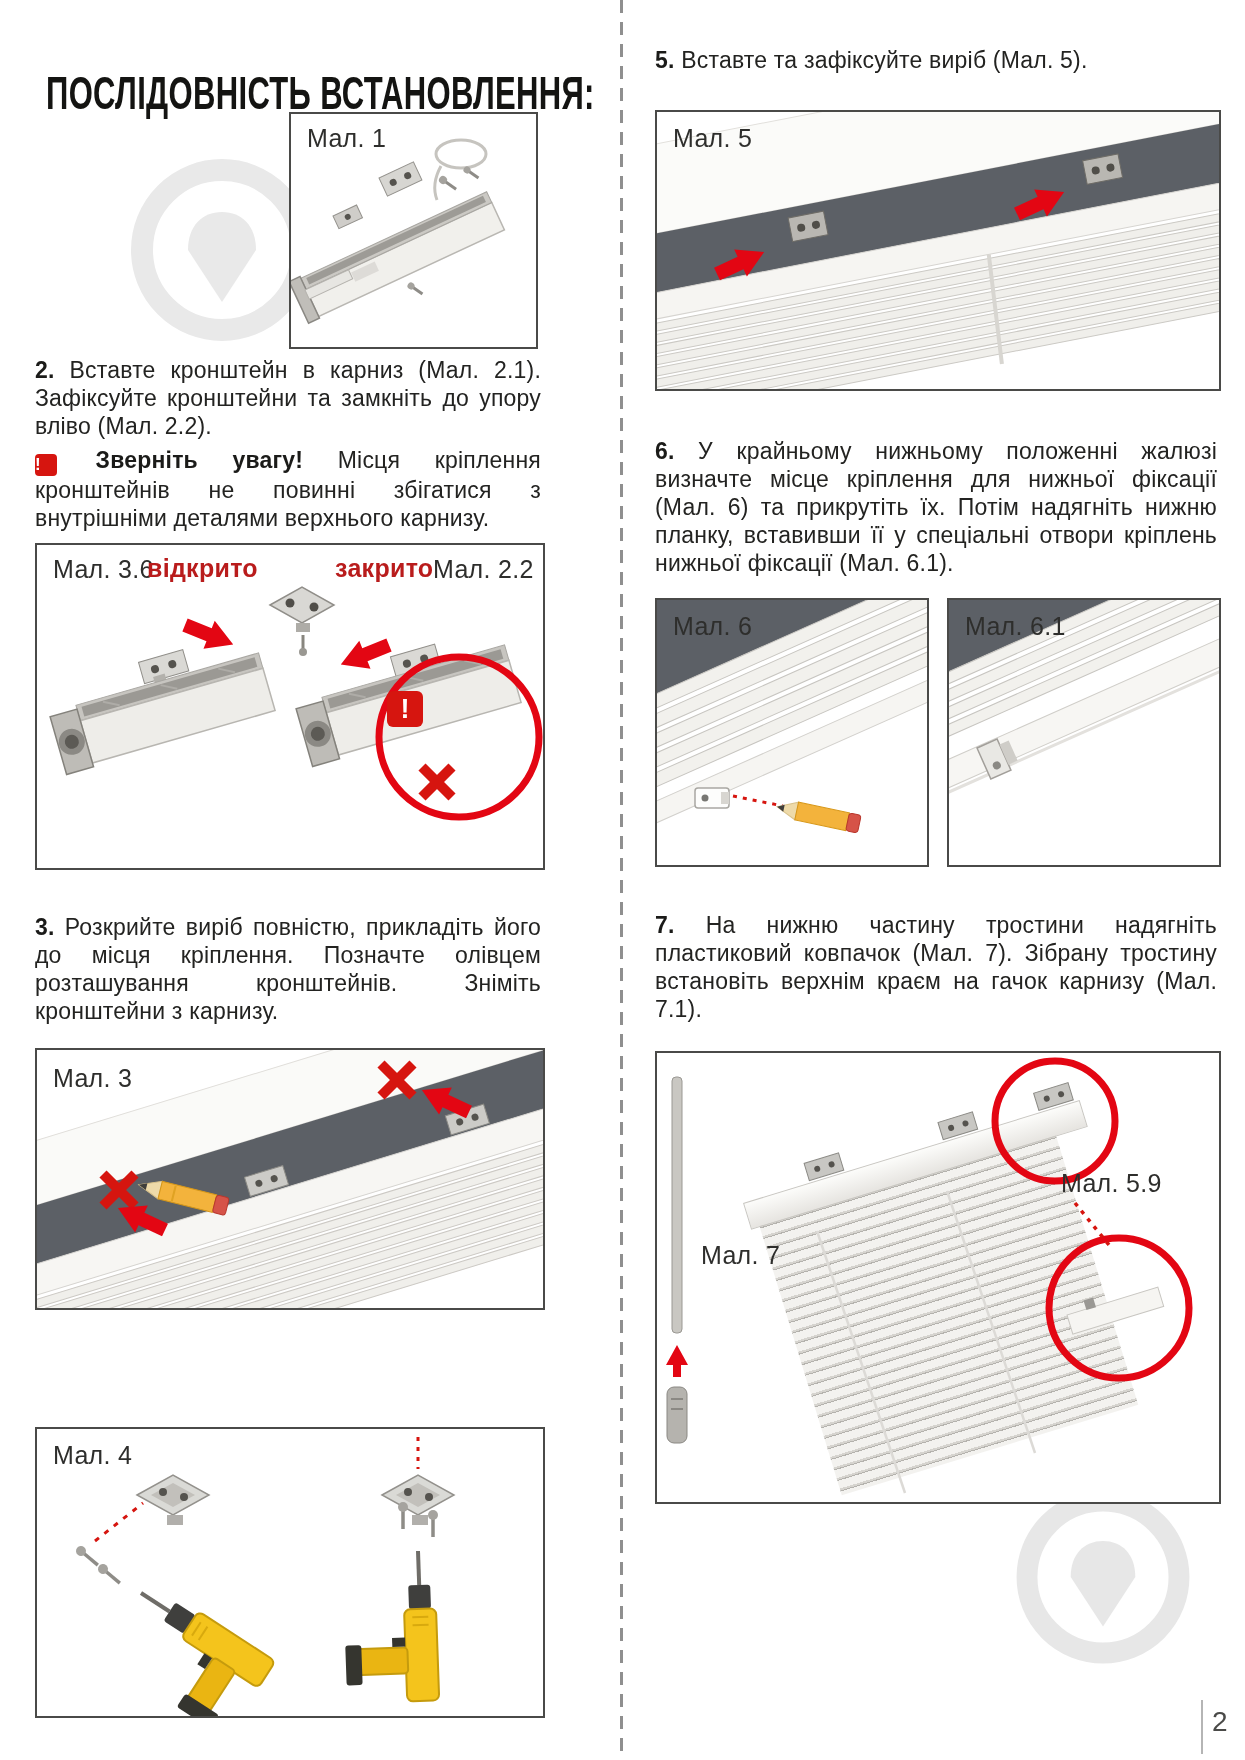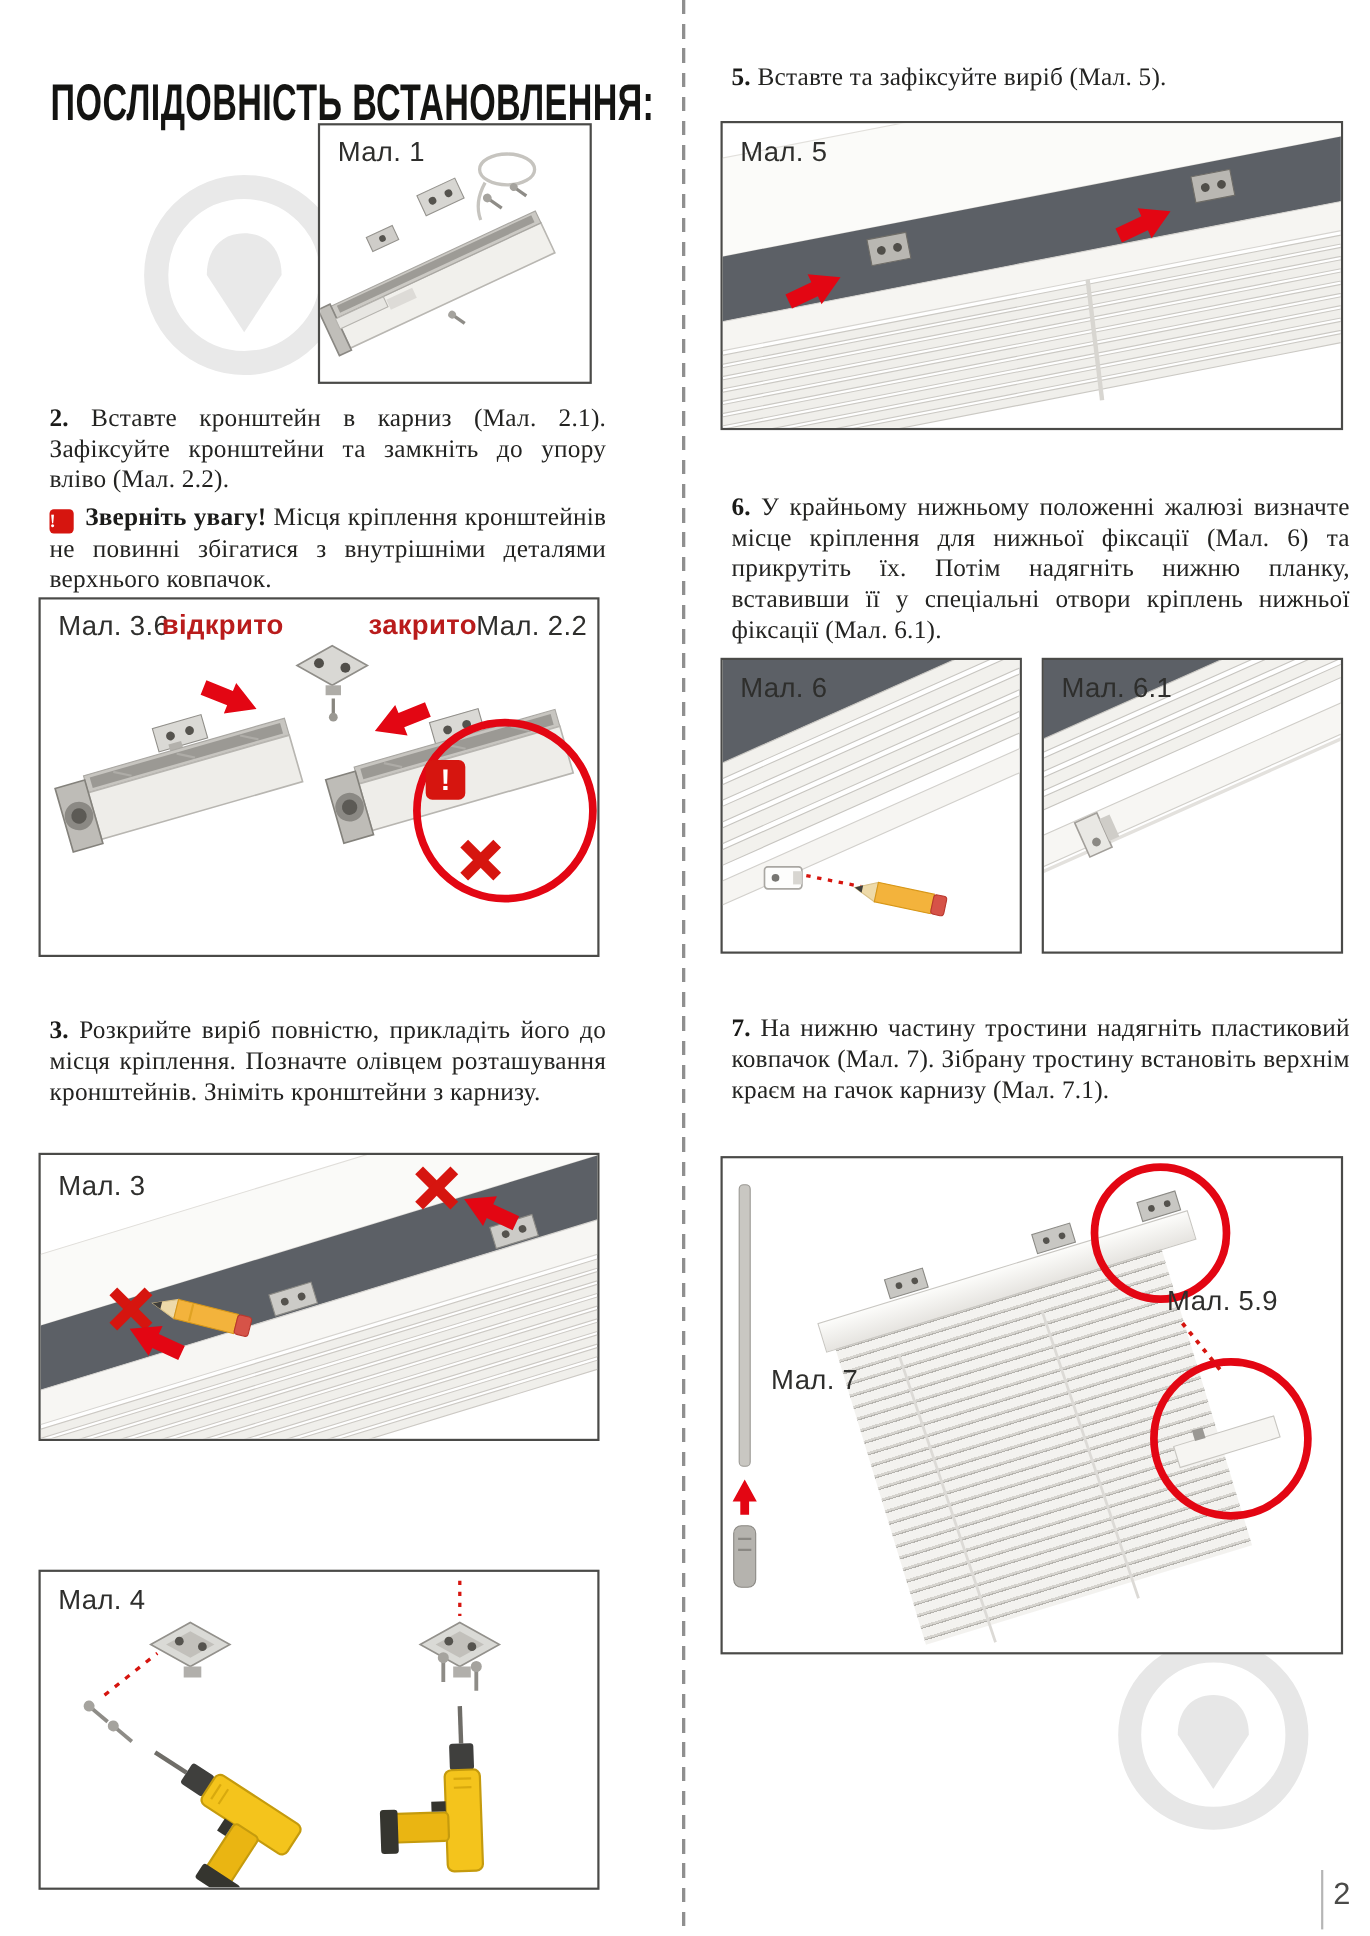--- a/index.html
+++ b/index.html
@@ -1,21 +1,21 @@
 <!DOCTYPE html>
 <html><head>
 <meta charset="utf-8">
 <style>
   html,body{margin:0;padding:0;background:#ffffff;}
   #page{position:relative;width:1245px;height:1760px;background:#fff;overflow:hidden;
         font-family:"Liberation Sans","DejaVu Sans",sans-serif;color:#232321;border-radius:30px;}
   .title{position:absolute;left:46px;top:34px;font-size:47px;font-weight:bold;color:#141412;
          white-space:nowrap;transform:scaleX(0.66);transform-origin:0 0;letter-spacing:0.5px;z-index:2;}
-  .step{position:absolute;margin:10px;text-align:justify;text-align-last:left;font-size:23px;
-        line-height:28px;color:#232321;letter-spacing:0.2px;z-index:2;font-family:Liberation Serif, serif;}
+  .step{position:absolute;margin:0;text-align:justify;text-align-last:left;font-size:23px;
+        line-height:28px;color:#232321;letter-spacing:0.2px;z-index:2;}
   .step b{font-weight:bold;color:#1b1b19;}
   .wicon{display:inline-block;width:22px;height:22px;border-radius:4px;background:#d6150f;color:#fff;
          font-weight:bold;font-size:17px;line-height:22px;text-align:center;vertical-align:-2px;margin-right:4px;}
   .fig{position:absolute;background:#fff;border:2px solid #4a4a48;overflow:hidden;z-index:1;}
   .figlab{position:absolute;font-size:25px;color:#2e2e2c;z-index:4;letter-spacing:0.3px;text-align:right;}
   .state{position:absolute;font-size:25px;font-weight:bold;color:#b91c1c;z-index:4;letter-spacing:0.3px;}
   .alert-badge{position:absolute;left:350px;top:146px;width:36px;height:36px;border-radius:6px;background:#d6150f;
          color:#fff;font-weight:bold;font-size:27px;text-align:center;line-height:36px;z-index:4;}
   .divider{position:absolute;left:620px;top:0;width:3px;height:1760px;z-index:1;
          background:repeating-linear-gradient(180deg,#8f8f8f 0 13px,transparent 13px 22px);}
@@ -90,21 +90,21 @@
     </svg>
   </div>
 
   <p class="step" style="left:35px;top:356px;width:506px">
     <b>2.</b>
     <span>Вставте кронштейн в карниз (Мал. 2.1). Зафіксуйте кронштейни та замкніть до упору вліво (Мал. 2.2).</span>
   </p>
   <p class="step" style="left:35px;top:446px;width:506px">
     <span class="wicon">!</span>
     <b>Зверніть увагу!</b>
-    <span>Місця кріплення кронштейнів не повинні збігатися з внутрішніми деталями верхнього ковпачок.</span>
+    <span>Місця кріплення кронштейнів не повинні збігатися з внутрішніми деталями верхнього карнизу.</span>
   </p>
 
   <div class="fig" style="left:35px;top:543px;width:506px;height:323px">
     <span class="figlab" style="left:16px;top:10px">Мал. 3.6</span>
     <span class="state" style="left:110px;top:9px">відкрито</span>
     <span class="state" style="left:298px;top:9px">закрито</span>
     <span class="figlab" style="left:396px;top:10px">Мал. 2.2</span>
     <div class="alert-badge">!</div>
     <svg class="figsvg" width="506" height="323" viewBox="0 0 506 323">
       <g transform="translate(225,38)">

